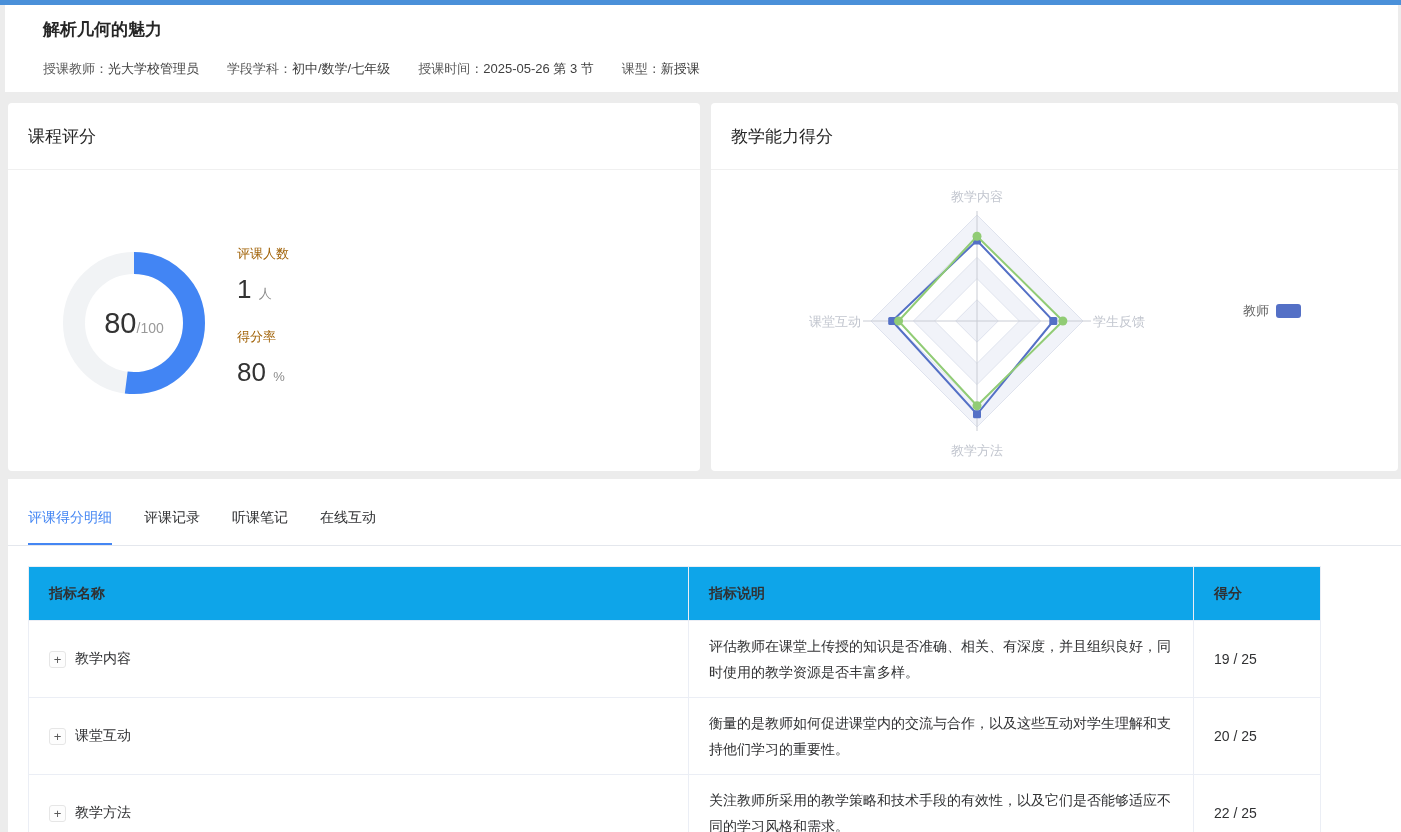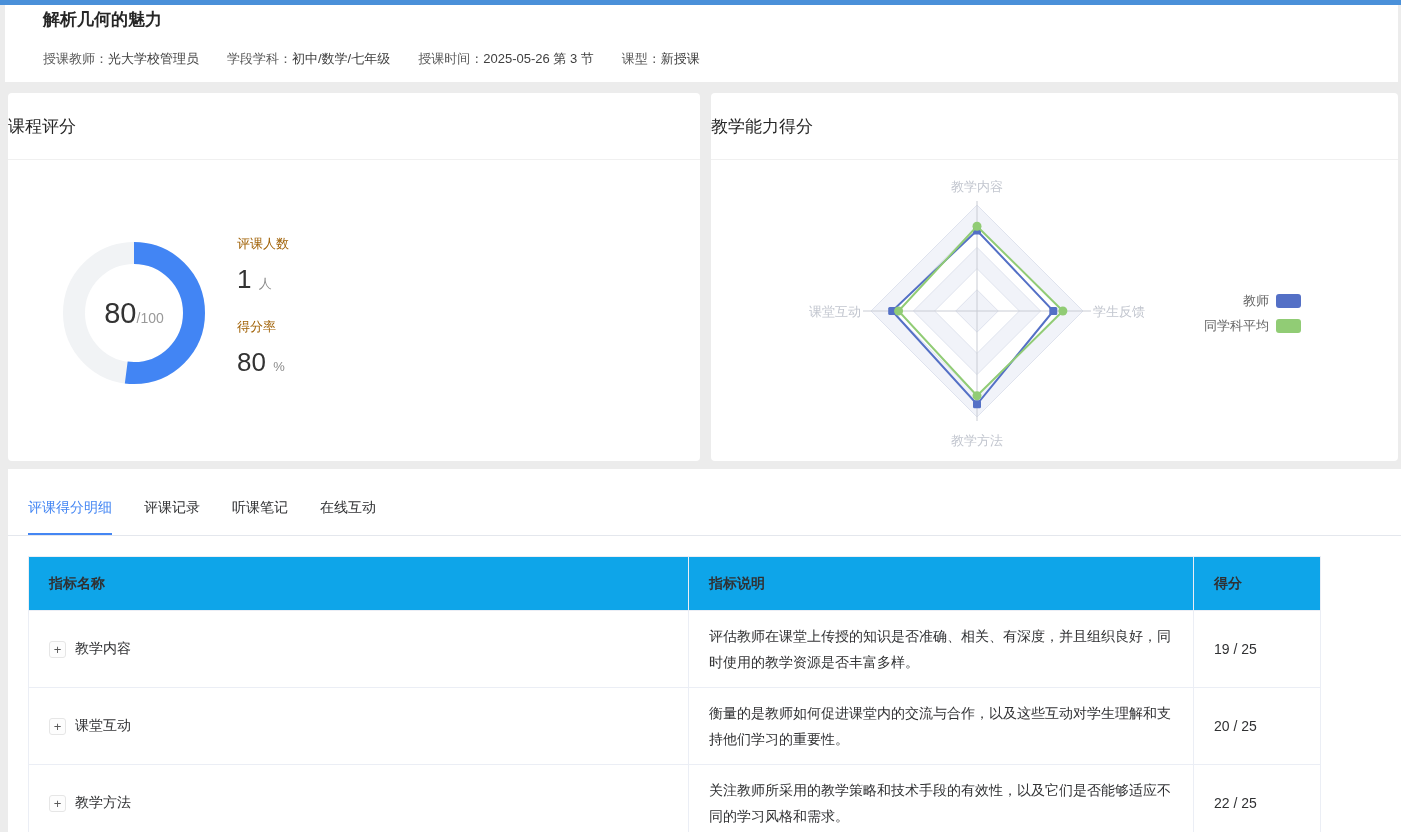--- a/index.html
+++ b/index.html
@@ -1,25 +1,25 @@
 <!DOCTYPE html>
 <html><head>
 <meta charset="utf-8">
 <style>
   * { margin:0; padding:0; box-sizing:border-box; }
   html,body { width:1401px; height:832px; overflow:hidden;
     font-family:"Liberation Sans","DejaVu Sans",sans-serif; background:#ececec; }
   .topbar { height:5px; background:#4a90d9; }
-  .header-band { background:#fff; margin:0 3px 0 5px; padding:3px 0 14px 38px; }
+  .header-band { background:#fff; margin:0 3px 0 5px; padding:13px 0 14px 38px; }
   .page-title { font-size:17px; font-weight:bold; color:#262626; }
   .meta-row { margin-top:19px; display:flex; gap:28px; font-size:13px; color:#595959; }
   .meta-item .v { color:#404040; }
   .cards-row { display:flex; gap:11px; margin:11px 3px 0 8px; height:368px; }
   .card { background:#fff; border-radius:4px; }
-  .card-head { height:67px; display:flex; align-items:center; 
+  .card-head { height:67px; display:flex; align-items:center; padding-left:20px;
     border-bottom:1px solid #f0f0f0; font-size:17px; color:#262626; font-weight:500; }
   .card-body { position:relative; height:300px; }
   .score-card { width:692px; }
   .radar-card { flex:1; }
 
   
   .donut-wrap { position:absolute; left:46px; top:73px; width:160px; height:160px; }
   .donut-center { position:absolute; inset:0; display:flex; align-items:center;
     justify-content:center; }
   .donut-score { font-size:29px; color:#333; }
@@ -119,24 +119,20 @@
         </svg>
       <div class="radar-label" style="left:266px; top:18px; transform:translateX(-50%);">教学内容</div>
       <div class="radar-label" style="left:382px; top:143px;">学生反馈</div>
       <div class="radar-label" style="left:266px; top:272px; transform:translateX(-50%);">教学方法</div>
       <div class="radar-label" style="left:150px; top:143px; transform:translateX(-100%);">课堂互动</div>
       <div class="legend">
         <div class="legend-row">
           <span>教师</span>
           <span class="legend-swatch" style="background-color: rgb(84, 112, 198);"></span>
         </div>
-        <div class="legend-row">
-          <span>同学科平均</span>
-          <span class="legend-swatch" style="background-color: rgb(145, 204, 117);"></span>
-        </div>
       </div>
     </div>
   </div>
 </div>
 
 <div class="bottom-card">
   <div class="tabs">
     <div class="tab active">评课得分明细</div>
     <div class="tab">评课记录</div>
     <div class="tab">听课笔记</div>

